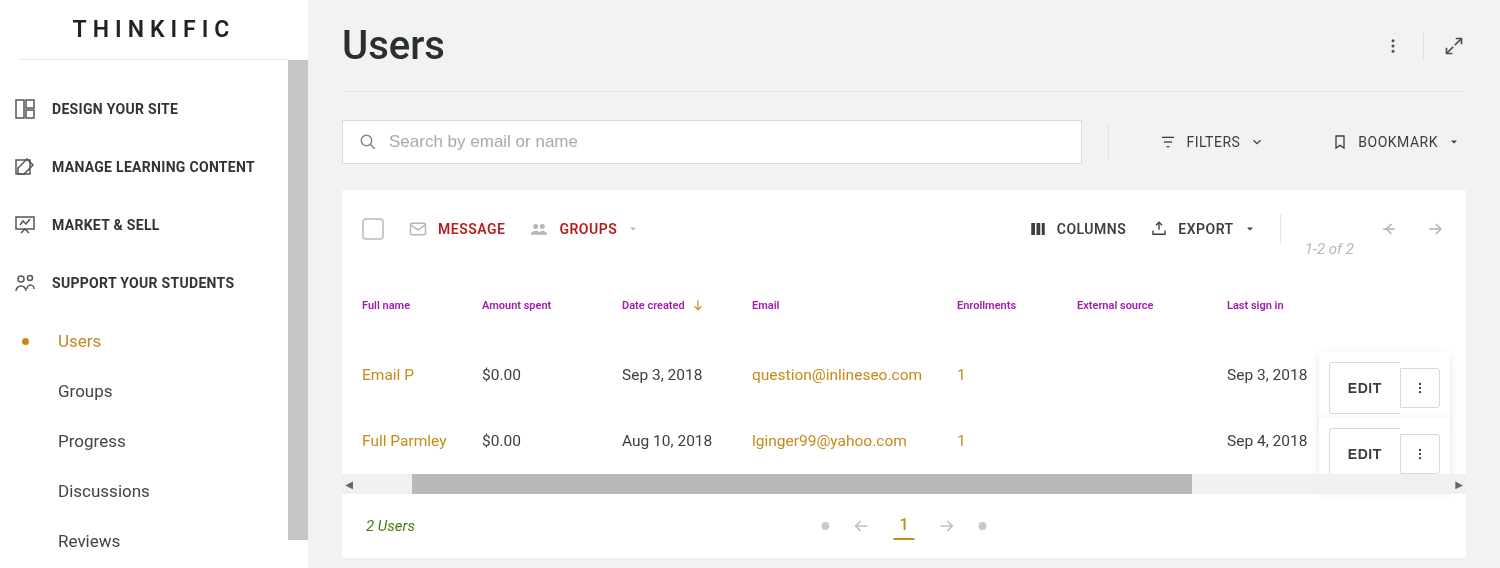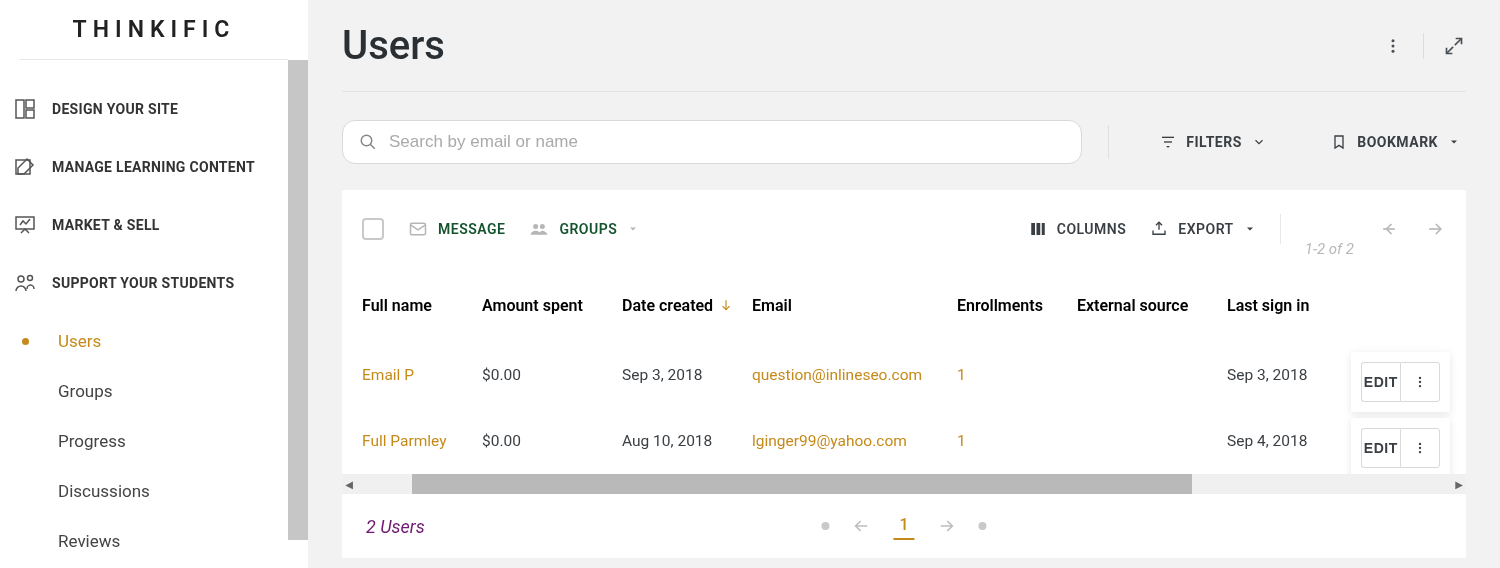--- a/index.html
+++ b/index.html
@@ -160,21 +160,21 @@
   .sf-row {
     display: flex;
     align-items: center;
     margin-top: 28px;
     gap: 20px;
   }
   .search-box {
     flex: 0 0 740px;
     height: 44px;
     border: 1px solid #d9d9d9;
-    border-radius: 13px;
+    border-radius: 0;
     background: #fff;
     display: flex;
     align-items: center;
     padding: 8px 16px;
     gap: 12px;
   }
   .search-box input {
     border: none;
     outline: none;
     flex: 1;
@@ -183,21 +183,21 @@
     background: transparent;
   }
   .search-box input::placeholder { color: #aaa; }
   .sf-spacer { flex: 1; }
   .sf-vdiv { width: 1px; height: 34px; background: #e0e0e0; margin: 0 6px;}
   .sf-btn {
     display: flex;
     align-items: center;
     gap: 10px;
     font-size: 14px;
-    font-weight: 700;
+    font-weight: 400;
     letter-spacing: 0.5px;
     color: #3a3f44;
     cursor: pointer;
     padding: 0 6px;
   }
 
   
   .card {
     background: #fff;
     margin-top: 26px;
@@ -217,21 +217,21 @@
     background: #fff;
     cursor: pointer;
   }
   .tb-btn {
     display: flex;
     align-items: center;
     gap: 10px;
     font-size: 14px;
     font-weight: 600;
     letter-spacing: 0.5px;
-    color: #14532d;
+    color: #b91c1c;
     cursor: pointer;
   }
   .tb-btn.dark { color: #3a3f44; }
   .tb-spacer { flex: 1; }
   .tb-vdiv { width: 1px; height: 30px; background: #e8e8e8; }
   .page-info {
     font-style: italic;
     color: #b8b8b8;
     font-size: 15px;
     margin-top: 40px;
@@ -250,22 +250,22 @@
   .thead, .trow {
     display: grid;
     grid-template-columns: 120px 140px 130px 205px 120px 150px 100px;
     column-gap: 0;
     align-items: center;
     padding-left: 20px;
   }
   .thead {
     height: 74px;
     font-weight: 600;
-    font-size: 16px;
-    color: #000000;
+    font-size: 11px;
+    color: #a21caf;
   }
   .th {
     display: flex; align-items: center; gap: 6px;
   }
   .sort-arrow { color: #c58a1a; }
   .trow {
     height: 66px;
     font-size: 15.5px;
     color: #3a3f44;
   }
@@ -279,22 +279,22 @@
     background: #fff;
     box-shadow: 0 2px 8px rgba(0,0,0,0.1);
     padding: 10px;
     border-radius: 2px;
   }
   .row-actions-float.r1 { top: 74px; transform: translateY(10px);}
   .row-actions-float.r2 { top: 140px; transform: translateY(10px);}
   .edit-btn {
     border: 1px solid #d9d9d9;
     background: #fff;
-    height: 40px;
-    padding: 0 2px;
+    height: 52px;
+    padding: 0 18px;
     font-size: 14px;
     font-weight: 600;
     letter-spacing: 0.6px;
     color: #3a3f44;
     cursor: pointer;
     border-right: none;
     border-radius: 3px 0 0 3px;
   }
   .row-kebab {
     border: 1px solid #d9d9d9;
@@ -328,22 +328,22 @@
   
   .card-footer {
     height: 64px;
     display: flex;
     align-items: center;
     padding: 0 24px;
     position: relative;
   }
   .user-count {
     font-style: italic;
-    color: #701a75;
-    font-size: 18px;
+    color: #4d7c0f;
+    font-size: 15px;
   }
   .pager {
     position: absolute;
     left: 50%;
     transform: translateX(-50%);
     display: flex;
     align-items: center;
     gap: 22px;
   }
   .dot {

